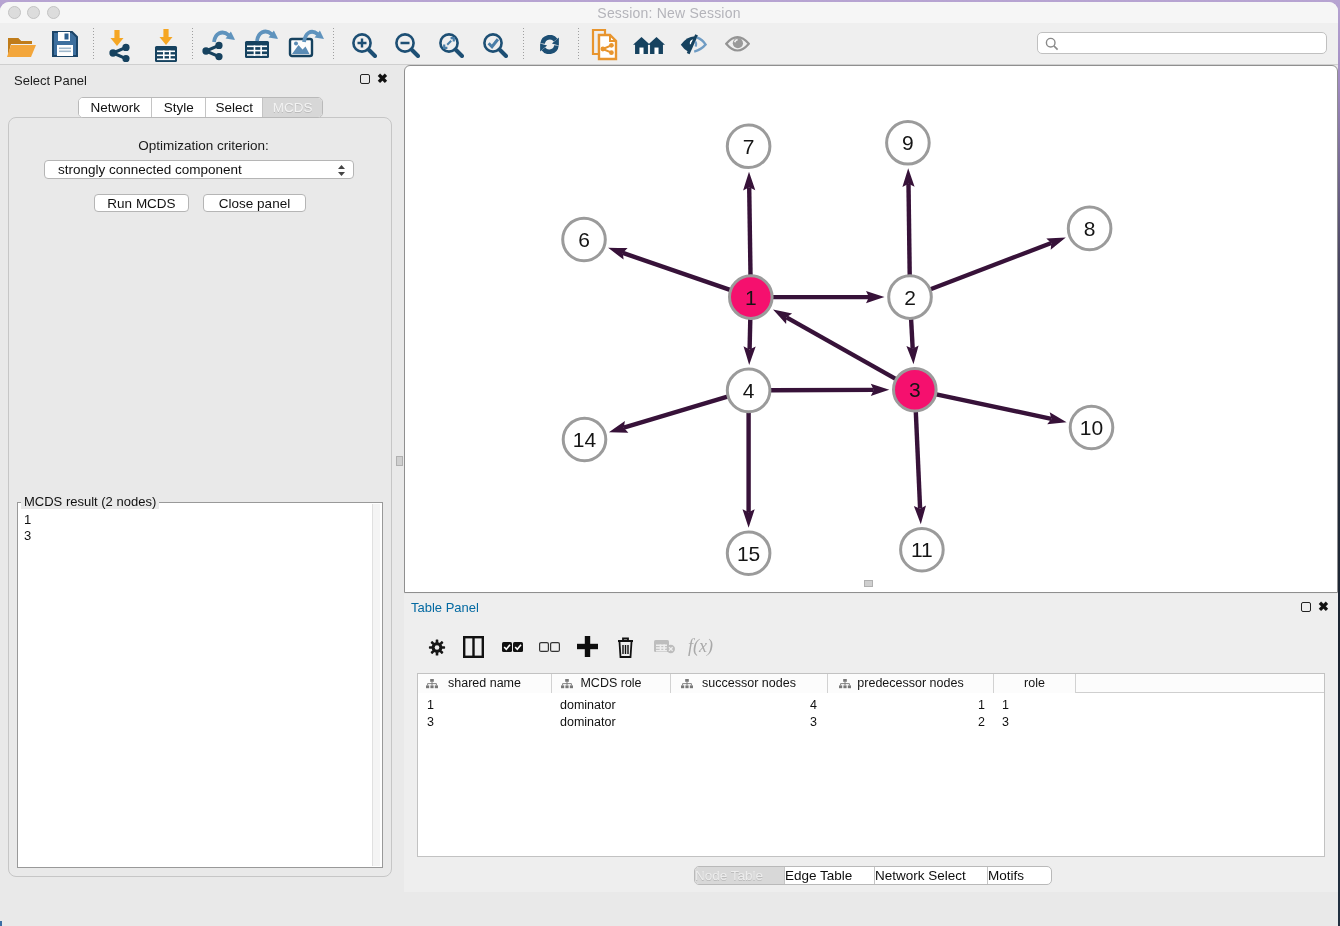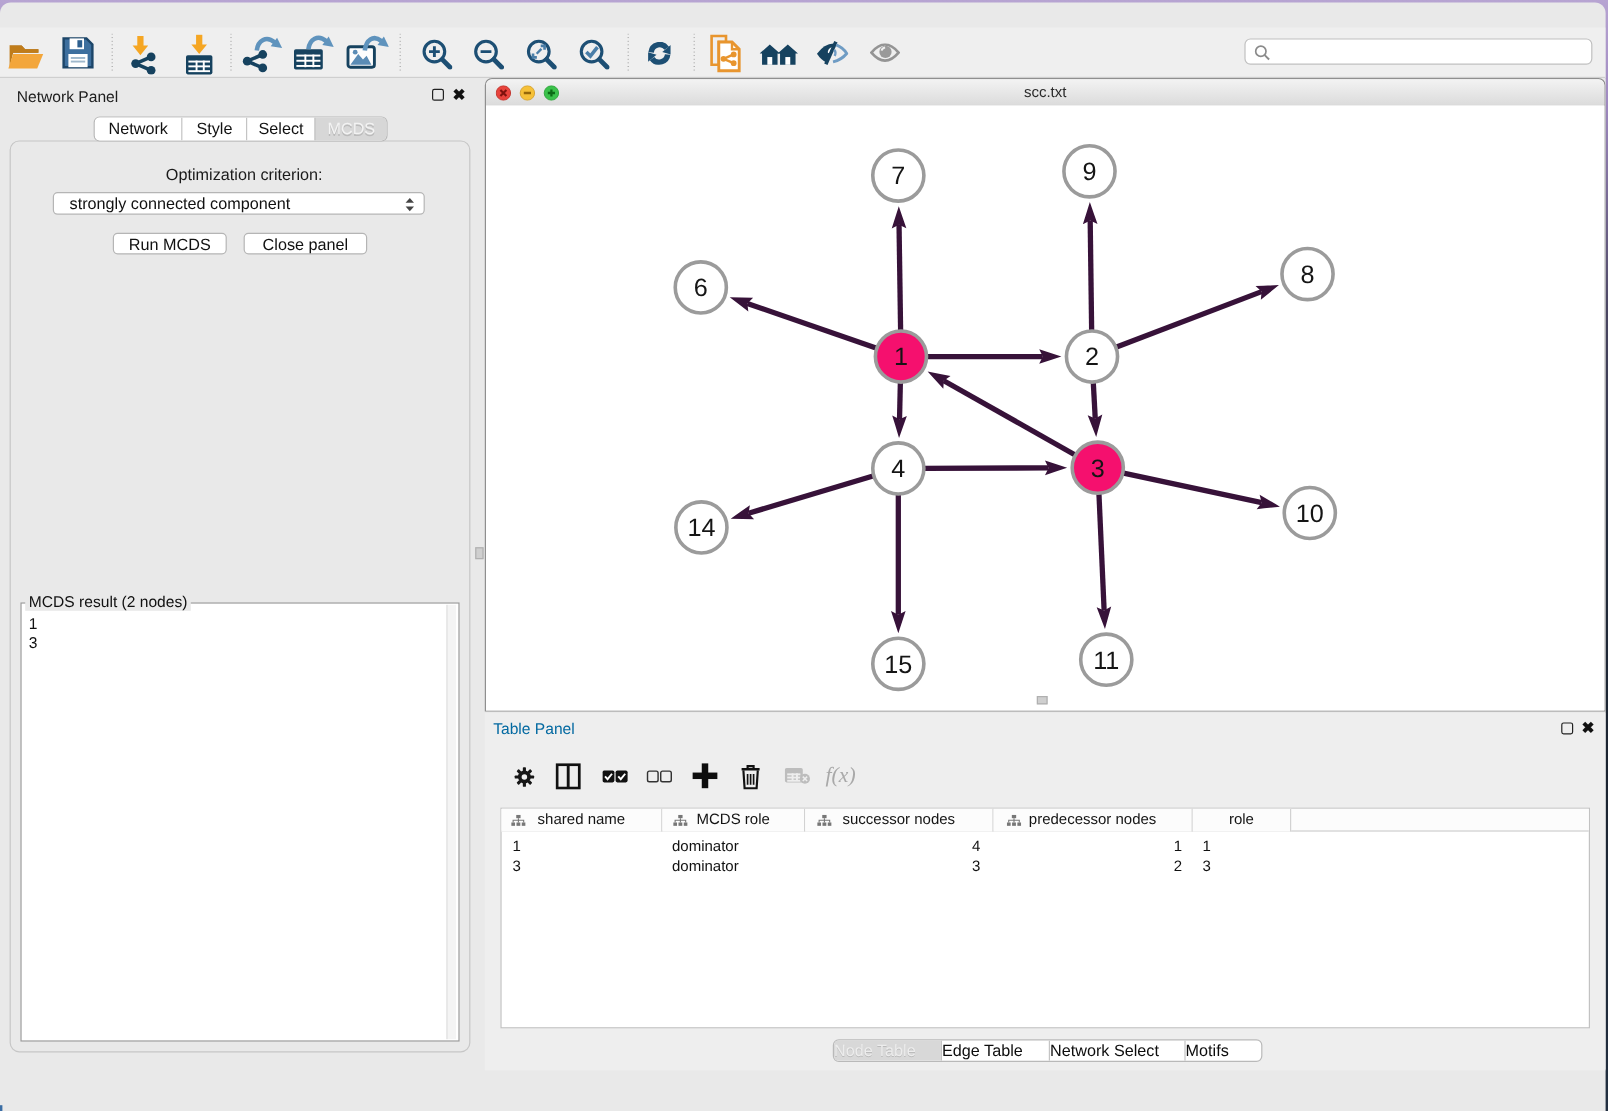--- a/index.html
+++ b/index.html
@@ -34,20 +34,26 @@
 .btabs{display:flex;border:1px solid #b9b9b9;border-radius:5px;overflow:hidden;background:#fff}
 .btabs .seg{font-size:13.5px;font-weight:500;color:#0d0d0d;text-align:left;border-left:1px solid #c4c4c4;line-height:18px}
 .btabs .seg:first-child{border-left:none}
 .btabs .seg.sel{background:#d8d8d8;color:#ededed;text-shadow:0 1px 0 #bbb}
 #statusbar{left:0;top:889px;width:1338px;height:35px;background:#ededed;border-top:1px solid #d2d2d2}
 #memgrp{left:1255px;top:5px;width:68px;height:22px;background:#fafafa;border:1px solid #9f9f9f;font-size:11.5px;color:#111}
 #listbtn{left:10px;top:8px;width:28px;height:20px;background:#fafafa;border:1px solid #9f9f9f;border-radius:1px}
 .grip{background:#cfcfcf;border:1px solid #b0b0b0}
 </style></head><body>
 <div id="win">
+    <div id="titlebar" class="abs">
+      <div class="abs tl" style="left:8px"></div>
+      <div class="abs tl" style="left:27px"></div>
+      <div class="abs tl" style="left:47px"></div>
+      <div id="title" class="abs">Session: New Session</div>
+    </div>
     <div id="toolbar" class="abs">
       <div class="abs tsep" style="left:93px"></div>
       <div class="abs tsep" style="left:192px"></div>
       <div class="abs tsep" style="left:333px"></div>
       <div class="abs tsep" style="left:523px"></div>
       <div class="abs tsep" style="left:578px"></div>
       <svg class="abs" style="left:5px;top:7px" width="32" height="28" viewBox="0 0 32 28">
         <path d="M3 8 L13 8 L16 11 L27 11 L27 14 L6 14 Z" fill="#a96a14"></path>
         <path d="M3 8 L3 26 L6 14 L27 14 L27 11 L16 11 L13 8 Z" fill="#c07c1a"></path>
         <path d="M6 15 L31 15 L26 27 L2 27 Z" fill="#f3a63b"></path>
@@ -164,21 +170,21 @@
       </svg>
       <div id="search" class="abs">
         <svg class="abs" style="left:7px;top:4px" width="14" height="14" viewBox="0 0 14 14">
           <circle cx="5.7" cy="5.7" r="4.3" fill="none" stroke="#8a8a8a" stroke-width="1.4"></circle>
           <line x1="8.9" y1="8.9" x2="12.6" y2="12.6" stroke="#8a8a8a" stroke-width="1.6"></line>
         </svg>
       </div>
     </div>
     <div id="main" class="abs">
       <div id="cphead" class="abs">
-        <div id="cptitle" class="abs">Network Panel</div>
+        <div id="cptitle" class="abs">Select Panel</div>
         <div class="abs float-ico" style="left:360px;top:8px"></div>
         <div class="abs x-ico" style="left:377px;top:8px">✖</div>
       </div>
       <div id="cpbody" class="abs"></div>
       <div class="abs tabgrp" style="left:78px;top:31px;width:245px;height:21px">
         <div class="seg" style="width:73px">Network</div>
         <div class="seg" style="width:54px">Style</div>
         <div class="seg" style="width:58px">Select</div>
         <div class="seg sel" style="width:60px">MCDS</div>
       </div>
@@ -188,31 +194,20 @@
         </svg></div>
       <div id="optlabel" class="abs">Optimization criterion:</div>
       <div class="abs btn" style="left:94px;top:128px;width:95px;height:18px;line-height:17px">Run MCDS</div>
       <div class="abs btn" style="left:203px;top:128px;width:103px;height:18px;line-height:17px">Close panel</div>
       <div id="mcdsbox" class="abs">
         <div class="abs" style="right:2px;top:1px;width:8px;height:362px;background:#f4f4f4;border-left:1px solid #e0e0e0"></div>
         <div class="abs" style="left:6px;top:9px;font-size:13px;color:#111;line-height:16px">1<br>3</div>
       </div>
       <div id="mcdslabel" class="abs">MCDS result (2 nodes)</div>
       <div id="netwin" class="abs">
-        <div id="nettb" class="abs">
-          <svg class="abs" style="left:8px;top:5px" width="60" height="13" viewBox="0 0 60 13">
-            <circle cx="6.5" cy="6.5" r="6" fill="#e8433c" stroke="#c23730" stroke-width="0.8"></circle>
-            <path d="M4 4 L9 9 M9 4 L4 9" stroke="#7e120d" stroke-width="1.8"></path>
-            <circle cx="26.5" cy="6.5" r="6" fill="#f6c138" stroke="#d6a432" stroke-width="0.8"></circle>
-            <line x1="23.5" y1="6.5" x2="29.5" y2="6.5" stroke="#95670a" stroke-width="1.9"></line>
-            <circle cx="46.5" cy="6.5" r="6" fill="#3bc24b" stroke="#33a640" stroke-width="0.8"></circle>
-            <path d="M43.5 6.5 L49.5 6.5 M46.5 3.5 L46.5 9.5" stroke="#0c6b16" stroke-width="1.9"></path>
-          </svg>
-          <div id="nettitle" class="abs">scc.txt</div>
-        </div>
         <div class="abs" style="left:0;top:22px;width:932px;height:504px;background:#fff;overflow:hidden">
           <svg width="932" height="504" viewBox="0 0 932 504" style="position:absolute;left:0;top:0" font-family="'Liberation Sans',sans-serif">
             <line x1="345.5" y1="187.1" x2="344.2" y2="99.3" stroke="#371239" stroke-width="4.4"></line>
             <path d="M344.0,83.8 Q347.3,93.4 350.3,102.2 L344.2,99.3 L338.1,102.4 Q340.9,93.5 344.0,83.8 Z" fill="#371239"></path>
             <line x1="325.0" y1="201.9" x2="217.8" y2="164.9" stroke="#371239" stroke-width="4.4"></line>
             <path d="M203.1,159.8 Q213.2,160.0 222.6,160.1 L217.8,164.9 L218.6,171.6 Q211.2,166.0 203.1,159.8 Z" fill="#371239"></path>
             <line x1="367.8" y1="209.1" x2="464.0" y2="209.1" stroke="#371239" stroke-width="4.4"></line>
             <path d="M479.5,209.1 Q469.9,212.3 461.0,215.2 L464.0,209.1 L461.0,203.0 Q469.9,205.9 479.5,209.1 Z" fill="#371239"></path>
             <line x1="345.3" y1="231.1" x2="344.6" y2="261.4" stroke="#371239" stroke-width="4.4"></line>
             <path d="M344.2,276.9 Q341.3,267.2 338.5,258.3 L344.6,261.4 L350.7,258.6 Q347.6,267.4 344.2,276.9 Z" fill="#371239"></path>

